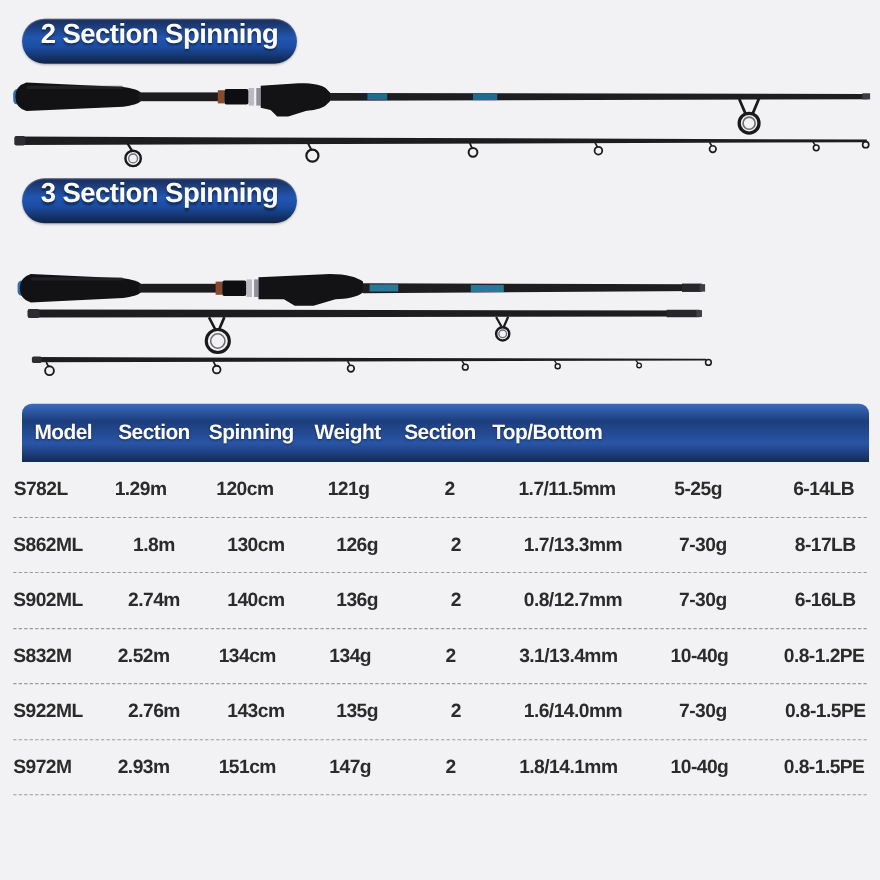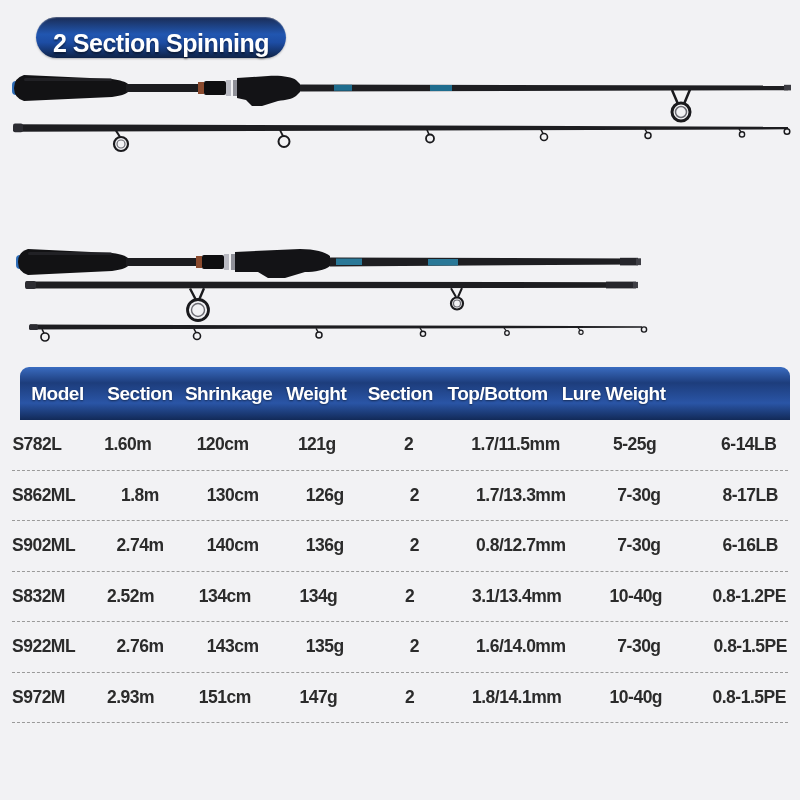--- a/index.html
+++ b/index.html
@@ -6,23 +6,23 @@
   body{
     width:800px;height:800px;
     background:var(--background,#f2f2f4);
     font-family:"Liberation Sans",sans-serif;
     overflow:hidden;
   }
   .canvas{position:relative;width:800px;height:800px;}
 
   
   .badge{
-    position:absolute;left:36px;height:41px;
+    position:absolute;left:20px;height:41px;
     padding:0 17px;border-radius:21px;
-    display:flex;align-items:flex-end;justify-content:center;
+    display:flex;align-items:flex-start;justify-content:center;
     background:linear-gradient(180deg,
       var(--badge-top,#1a2c55) 0%,
       var(--badge-mid,#2156b0) 42%,
       var(--badge-mid2,#1d4da4) 62%,
       var(--badge-bottom,#0f2347) 100%);
     box-shadow:inset 0 1px 1px rgba(255,255,255,.25), 0 1px 2px rgba(0,0,0,.25);
   }
   .badge span{
     color:#fff;font-size:25px;font-weight:bold;letter-spacing:-0.5px;
     text-shadow:0 2px 2px rgba(0,0,0,.45);white-space:nowrap;
@@ -127,20 +127,23 @@
         <circle cx="648" cy="75.5" r="3" class="guide" stroke-width="1.5"></circle>
       </g>
       <g>
         <path d="M739,69 L741,71.8" class="guide" stroke-width="1.3"></path>
         <circle cx="742" cy="74.4" r="2.6" class="guide" stroke-width="1.4"></circle>
       </g>
       <circle cx="787" cy="71.5" r="2.8" class="guide" stroke-width="1.5"></circle>
     </g>
   </svg>
 
+  <div class="badge badge-2">
+    <span>3 Section Spinning</span>
+  </div>
 
   <svg class="rod rod-2" width="800" height="130" viewBox="0 0 800 130">
 
     <g>
       <rect x="16" y="20" width="9" height="14" rx="4" fill="#2e6db8"></rect>
       <path fill="#121214" d="M28,14 L112,18 C120,19 126,21 128,23 L128,31 C126,33 120,35 112,36 L28,40 Q18,37 18,27 Q18,17 28,14 Z"></path>
       <rect x="28" y="17" width="84" height="3" rx="1.5" fill="#2b2b31" opacity="0.6"></rect>
       <rect x="126" y="23" width="76" height="8" fill="#1c1c1f"></rect>
       <rect x="196" y="21" width="6" height="12" fill="#8a4a2e"></rect>
       <rect x="202" y="20" width="22" height="14" rx="2" fill="#0e0e10"></rect>
@@ -199,30 +202,29 @@
         <circle cx="581" cy="97.2" r="2.1" class="guide" stroke-width="1.2"></circle>
       </g>
       <circle cx="644" cy="94.5" r="2.6" class="guide" stroke-width="1.4"></circle>
     </g>
   </svg>
 
   <div class="table">
     <div class="thead">
         <div class="th">Model</div>
         <div class="th">Section</div>
-        <div class="th">Shrinkage</div>
+        <div class="th">Spinning</div>
         <div class="th">Weight</div>
         <div class="th">Section</div>
         <div class="th">Top/Bottom</div>
-        <div class="th">Lure Weight</div>
       </div>
     <div class="tbody">
         <div class="tr">
           <div class="td">S782L</div>
-          <div class="td">1.60m</div>
+          <div class="td">1.29m</div>
           <div class="td">120cm</div>
           <div class="td">121g</div>
           <div class="td">2</div>
           <div class="td">1.7/11.5mm</div>
           <div class="td">5-25g</div>
           <div class="td">6-14LB</div>
         </div>
         <div class="tr">
           <div class="td">S862ML</div>
           <div class="td">1.8m</div>

